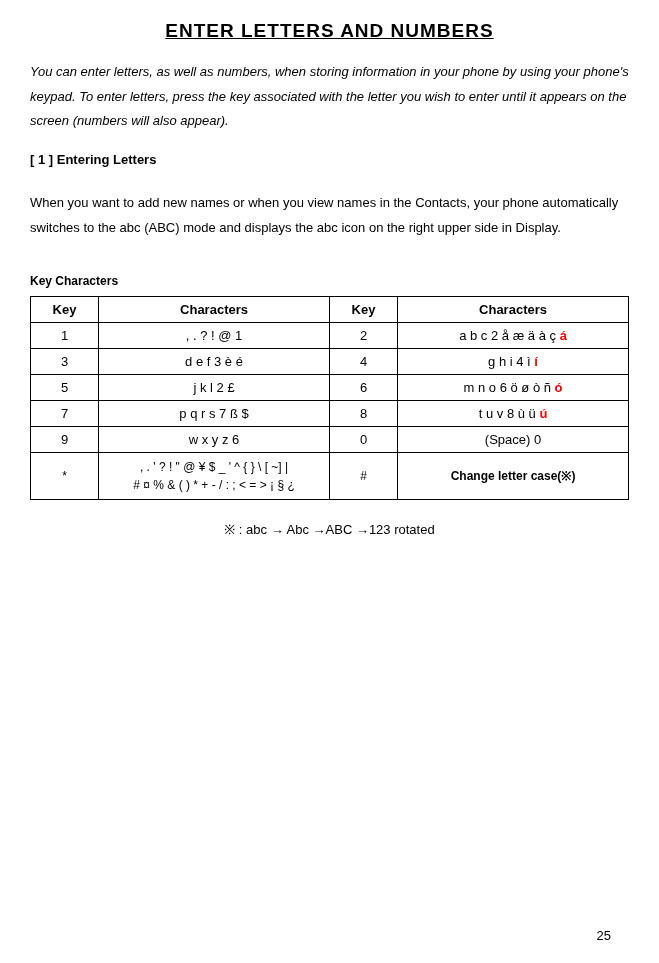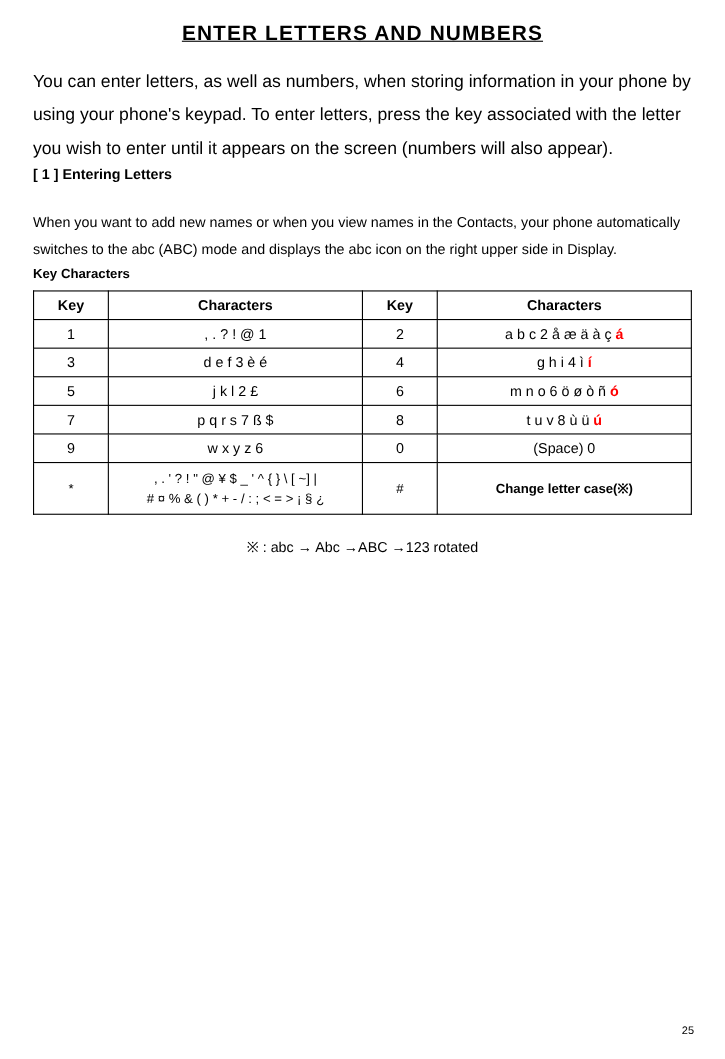--- a/index.html
+++ b/index.html
@@ -23,34 +23,36 @@
       text-align: center;
       font-weight: bold;
       font-size: 19px;
       text-decoration: underline;
       letter-spacing: 1px;
       margin-bottom: 18px;
       text-transform: uppercase;
     }
 
     .intro-text {
-      font-size: 16px;
+      font-size: 13px;
       line-height: 1.9;
+      margin-bottom: 18px;
+      font-style: italic;
     }
 
     .section-heading {
       font-size: 13px;
       font-weight: bold;
       margin-bottom: 24px;
     }
 
     .section-body {
       font-size: 13px;
       line-height: 1.9;
-      margin-bottom: 2px;
+      margin-bottom: 34px;
     }
 
     .key-characters-title {
       font-size: 12px;
       font-weight: bold;
       margin-bottom: 8px;
     }
 
     table {
       width: 100%;
@@ -94,22 +96,22 @@
     .note {
       font-size: 13px;
       line-height: 1.8;
       margin-top: 10px;
       text-align: center;
     }
 
     .page-number {
       position: absolute;
       bottom: 20px;
-      right: 28px;
-      font-size: 10px;
+      right: 48px;
+      font-size: 13px;
     }
 
     .star-row td {
       font-size: 12px;
       line-height: 1.5;
     }
   </style>
 </head>
 <body>
 

